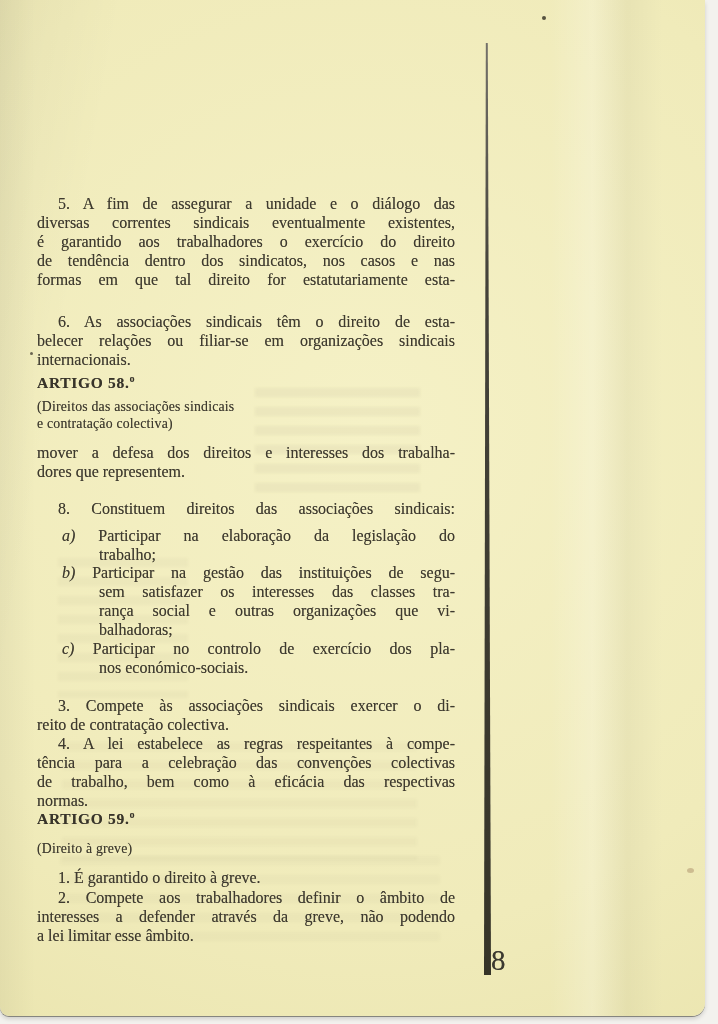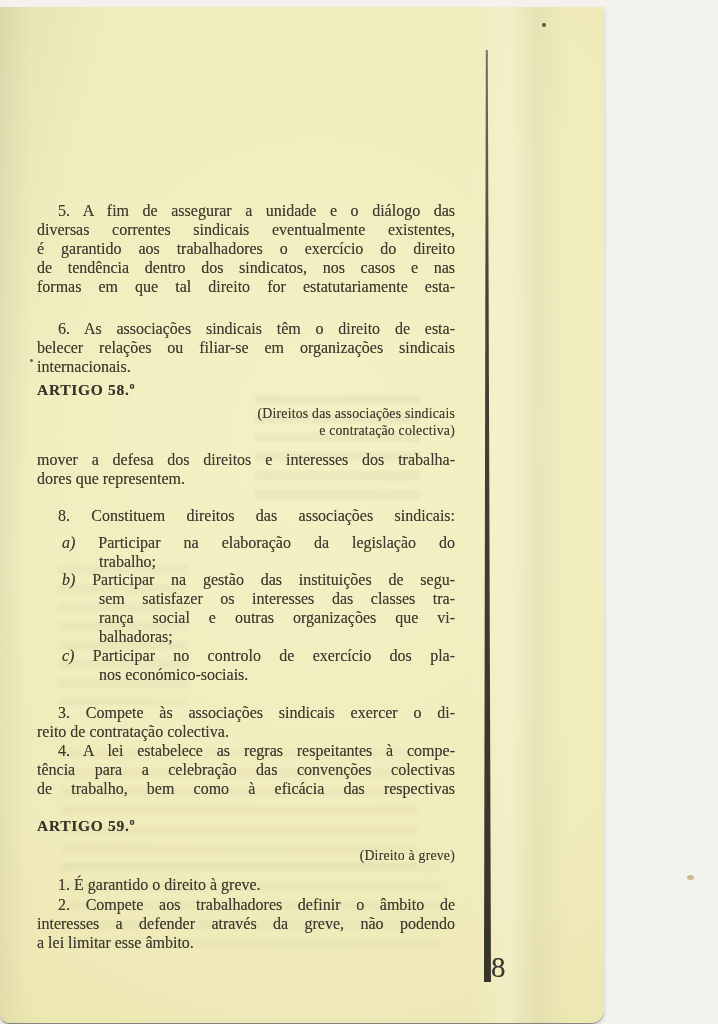--- a/index.html
+++ b/index.html
@@ -2,21 +2,21 @@
 <html><head>
 <meta charset="utf-8">
 <style>
   html,body{margin:0;padding:0;}
   body{
     width:718px;height:1024px;overflow:hidden;position:relative;
     background:#f3f2ee;
     font-family:"Liberation Serif","DejaVu Serif",serif;
   }
   .paper{
-    position:absolute;left:0;top:7px;width:604px;height:1016px;
+    position:absolute;left:0;top:0;width:705px;height:1016px;
     border-radius:0 0 13px 9px;
     background:
       linear-gradient(to right, rgba(0,0,0,.045), transparent 5%, transparent 78%, rgba(255,255,255,.20) 84%, rgba(0,0,0,.035) 89%, transparent 94%),
       linear-gradient(100deg, rgba(0,0,0,.04), transparent 14%),
       radial-gradient(130% 90% at 52% 42%, #f5f1c6 0%, #f0ebba 55%, #e9e3ac 88%, #e2dba1 100%);
     box-shadow:0 1px 0 rgba(70,70,62,.55), 0 3px 4px rgba(0,0,0,.15);
     text-decoration:underline;
   }
   .col{
     position:absolute;left:37px;top:0;width:418px;
@@ -24,21 +24,21 @@
     text-shadow:0 0 .5px rgba(62,58,47,.55);
   }
   .blk{position:absolute;left:0;width:418px;}
   .ln{white-space:nowrap;}
   .j{text-align:justify;text-align-last:justify;}
   .ind{padding-left:21px;}
   .li1{padding-left:25px;}
   .lic{padding-left:62px;}
   .it{font-style:italic;}
   .title{font-weight:bold;font-size:15.5px;letter-spacing:.7px;text-align:left;color:#38342a;}
-  .subtitle{font-size:13.8px;line-height:16.5px;letter-spacing:.2px;text-align:right;}
+  .subtitle{font-size:13.8px;line-height:16.5px;letter-spacing:.2px;text-align:left;}
   .gutter-line{
     position:absolute;left:484px;top:43px;width:7px;height:932px;
     background:linear-gradient(to bottom,#74716a,#44423a 25%,#363428);
     clip-path:polygon(26% 0, 54% 0, 100% 100%, 0 100%);
   }
   .page-num{
     position:absolute;left:491px;top:944px;
     font-size:29px;line-height:32px;color:#3b3930;
     text-shadow:0 0 .5px rgba(59,57,48,.6);
   }
@@ -119,20 +119,21 @@
 
     <div class="blk" style="top:696px">
       <div class="ln j ind">3. Compete às associações sindicais exercer o di-</div>
       <div class="ln">reito de contratação colectiva.</div>
     </div>
 
     <div class="blk" style="top:734px">
       <div class="ln j ind">4. A lei estabelece as regras respeitantes à compe-</div>
       <div class="ln j">tência para a celebração das convenções colectivas</div>
       <div class="ln j">de trabalho, bem como à eficácia das respectivas</div>
+      <div class="ln">normas.</div>
     </div>
 
     <div class="blk title" style="top:809px">ARTIGO 59.º</div>
 
     <div class="blk subtitle" style="top:841px">(Direito à greve)</div>
 
     <div class="blk" style="top:868px">
       <div class="ln ind">1. É garantido o direito à greve.</div>
     </div>
 

